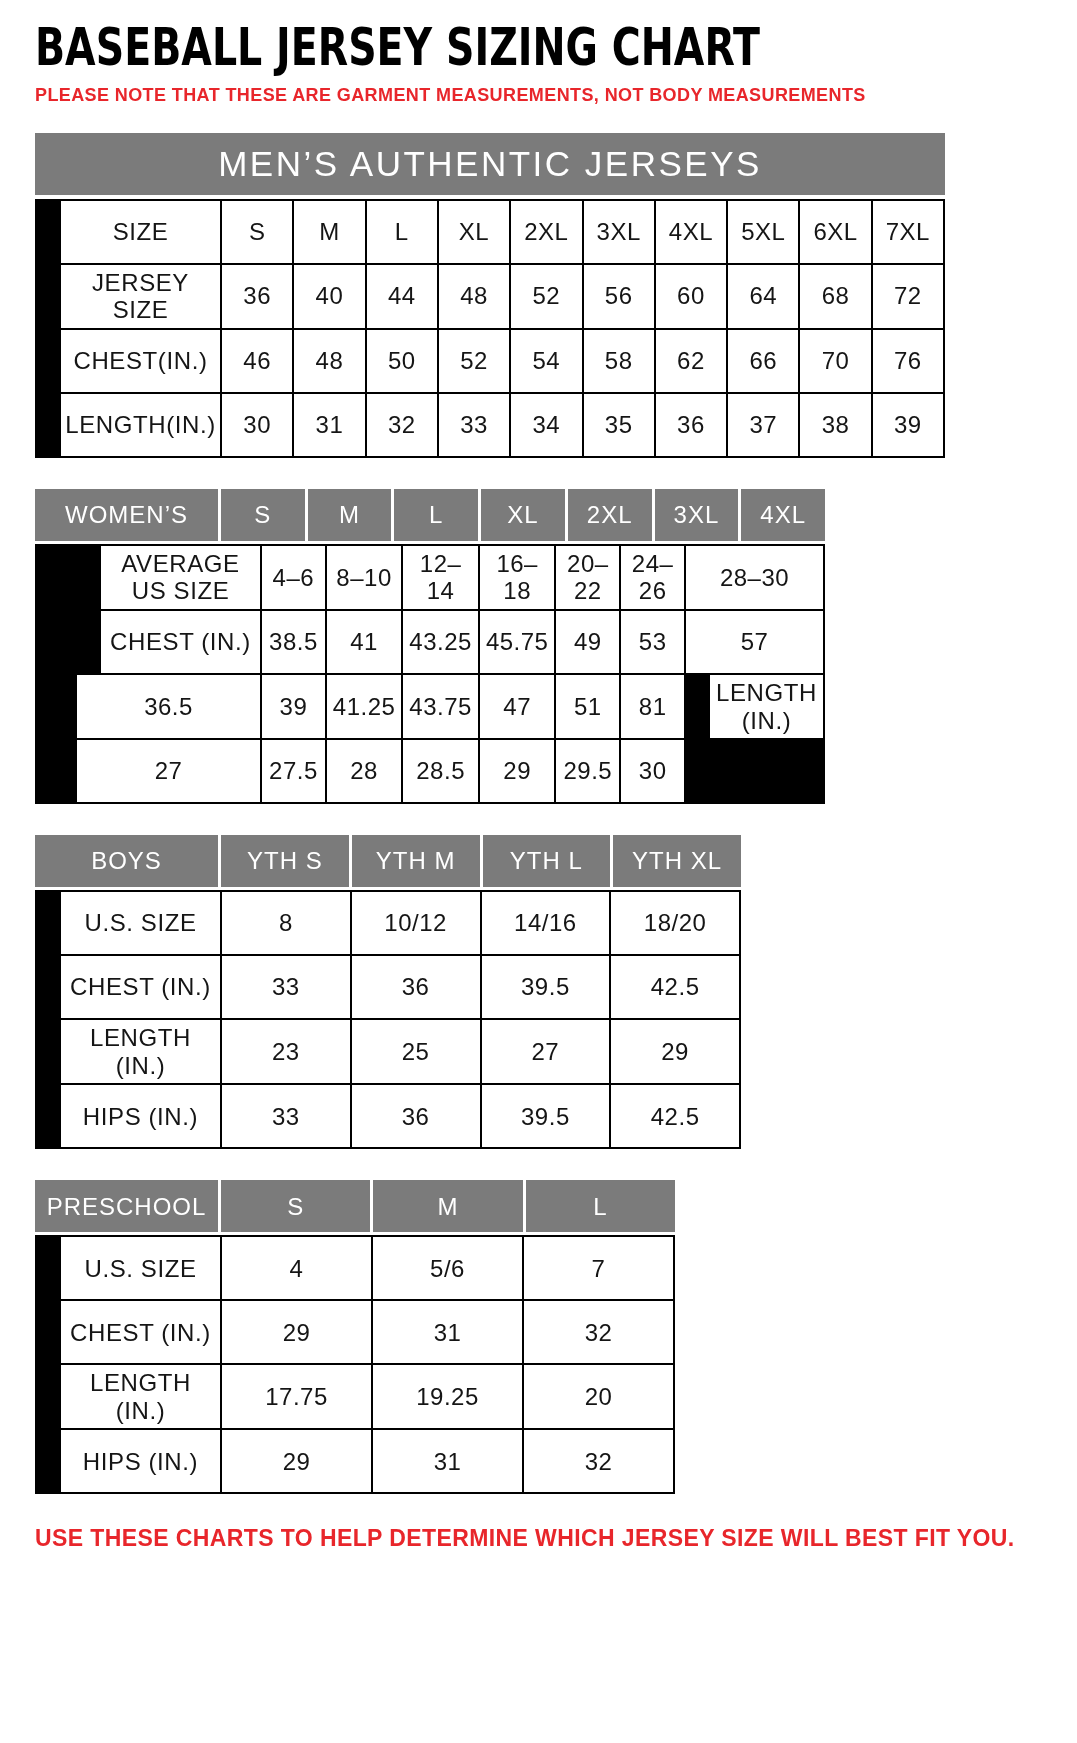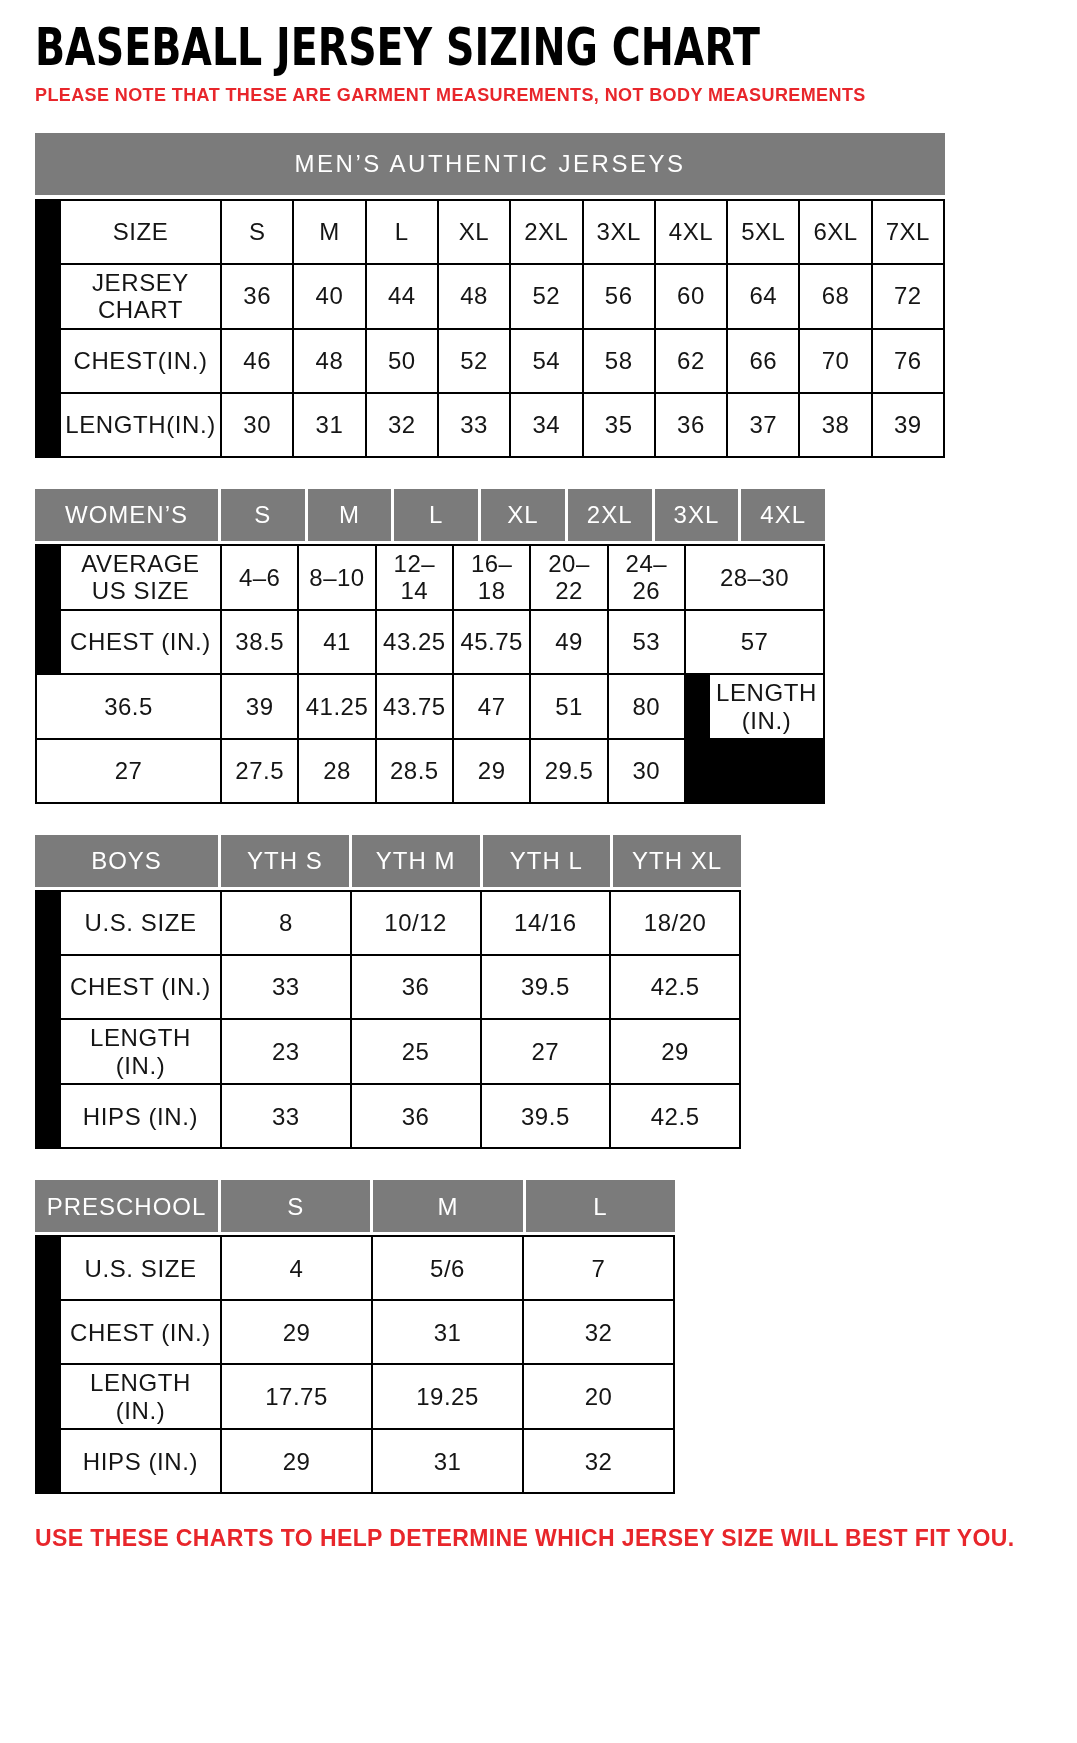--- a/index.html
+++ b/index.html
@@ -37,21 +37,21 @@
     line-height:1.22;
     max-width:880px;
     margin:0 0 26px 0;
   }
   .size-table{margin:0 0 31px 0;}
   .band{
     background:var(--gray);
     color:#fff;
     min-height:62px;
     display:flex;align-items:center;justify-content:center;
-    font-size:24px;
+    font-size:35px;
     letter-spacing:2.5px;
     margin-bottom:4px;
   }
   .grid{display:grid;}
   .grid.head{
     column-gap:3px;
     background:#fff;
     margin-bottom:3px;
   }
   .grid.head .cell{
@@ -106,21 +106,21 @@
           <div class="cell">S</div>
           <div class="cell">M</div>
           <div class="cell">L</div>
           <div class="cell">XL</div>
           <div class="cell">2XL</div>
           <div class="cell">3XL</div>
           <div class="cell">4XL</div>
           <div class="cell">5XL</div>
           <div class="cell">6XL</div>
           <div class="cell">7XL</div>
-          <div class="cell label">JERSEY CHART</div>
+          <div class="cell label">JERSEY SIZE</div>
           <div class="cell">36</div>
           <div class="cell">40</div>
           <div class="cell">44</div>
           <div class="cell">48</div>
           <div class="cell">52</div>
           <div class="cell">56</div>
           <div class="cell">60</div>
           <div class="cell">64</div>
           <div class="cell">68</div>
           <div class="cell">72</div>
@@ -152,21 +152,21 @@
         <div class="grid head" style="grid-template-columns: 183px repeat(7, 1fr);">
           <div class="cell">WOMEN’S</div>
           <div class="cell">S</div>
           <div class="cell">M</div>
           <div class="cell">L</div>
           <div class="cell">XL</div>
           <div class="cell">2XL</div>
           <div class="cell">3XL</div>
           <div class="cell">4XL</div>
         </div>
-        <div class="grid body" style="grid-template-columns: 183px repeat(7, 1fr);">
+        <div class="grid body" style="grid-template-columns: 183px repeat(7, 1fr); padding-left: 40px;">
           <div class="cell label">AVERAGE US SIZE</div>
           <div class="cell">4–6</div>
           <div class="cell">8–10</div>
           <div class="cell">12–14</div>
           <div class="cell">16–18</div>
           <div class="cell">20–22</div>
           <div class="cell">24–26</div>
           <div class="cell">28–30</div>
           <div class="cell label">CHEST (IN.)</div>
           <div class="cell">38.5</div>
@@ -175,21 +175,21 @@
           <div class="cell">45.75</div>
           <div class="cell">49</div>
           <div class="cell">53</div>
           <div class="cell">57</div>
           <div class="cell">36.5</div>
           <div class="cell">39</div>
           <div class="cell">41.25</div>
           <div class="cell">43.75</div>
           <div class="cell">47</div>
           <div class="cell">51</div>
-          <div class="cell">80</div>
+          <div class="cell">81</div>
           <div class="cell label">LENGTH (IN.)</div>
           <div class="cell">27</div>
           <div class="cell">27.5</div>
           <div class="cell">28</div>
           <div class="cell">28.5</div>
           <div class="cell">29</div>
           <div class="cell">29.5</div>
           <div class="cell">30</div>
         </div>
       </section>

